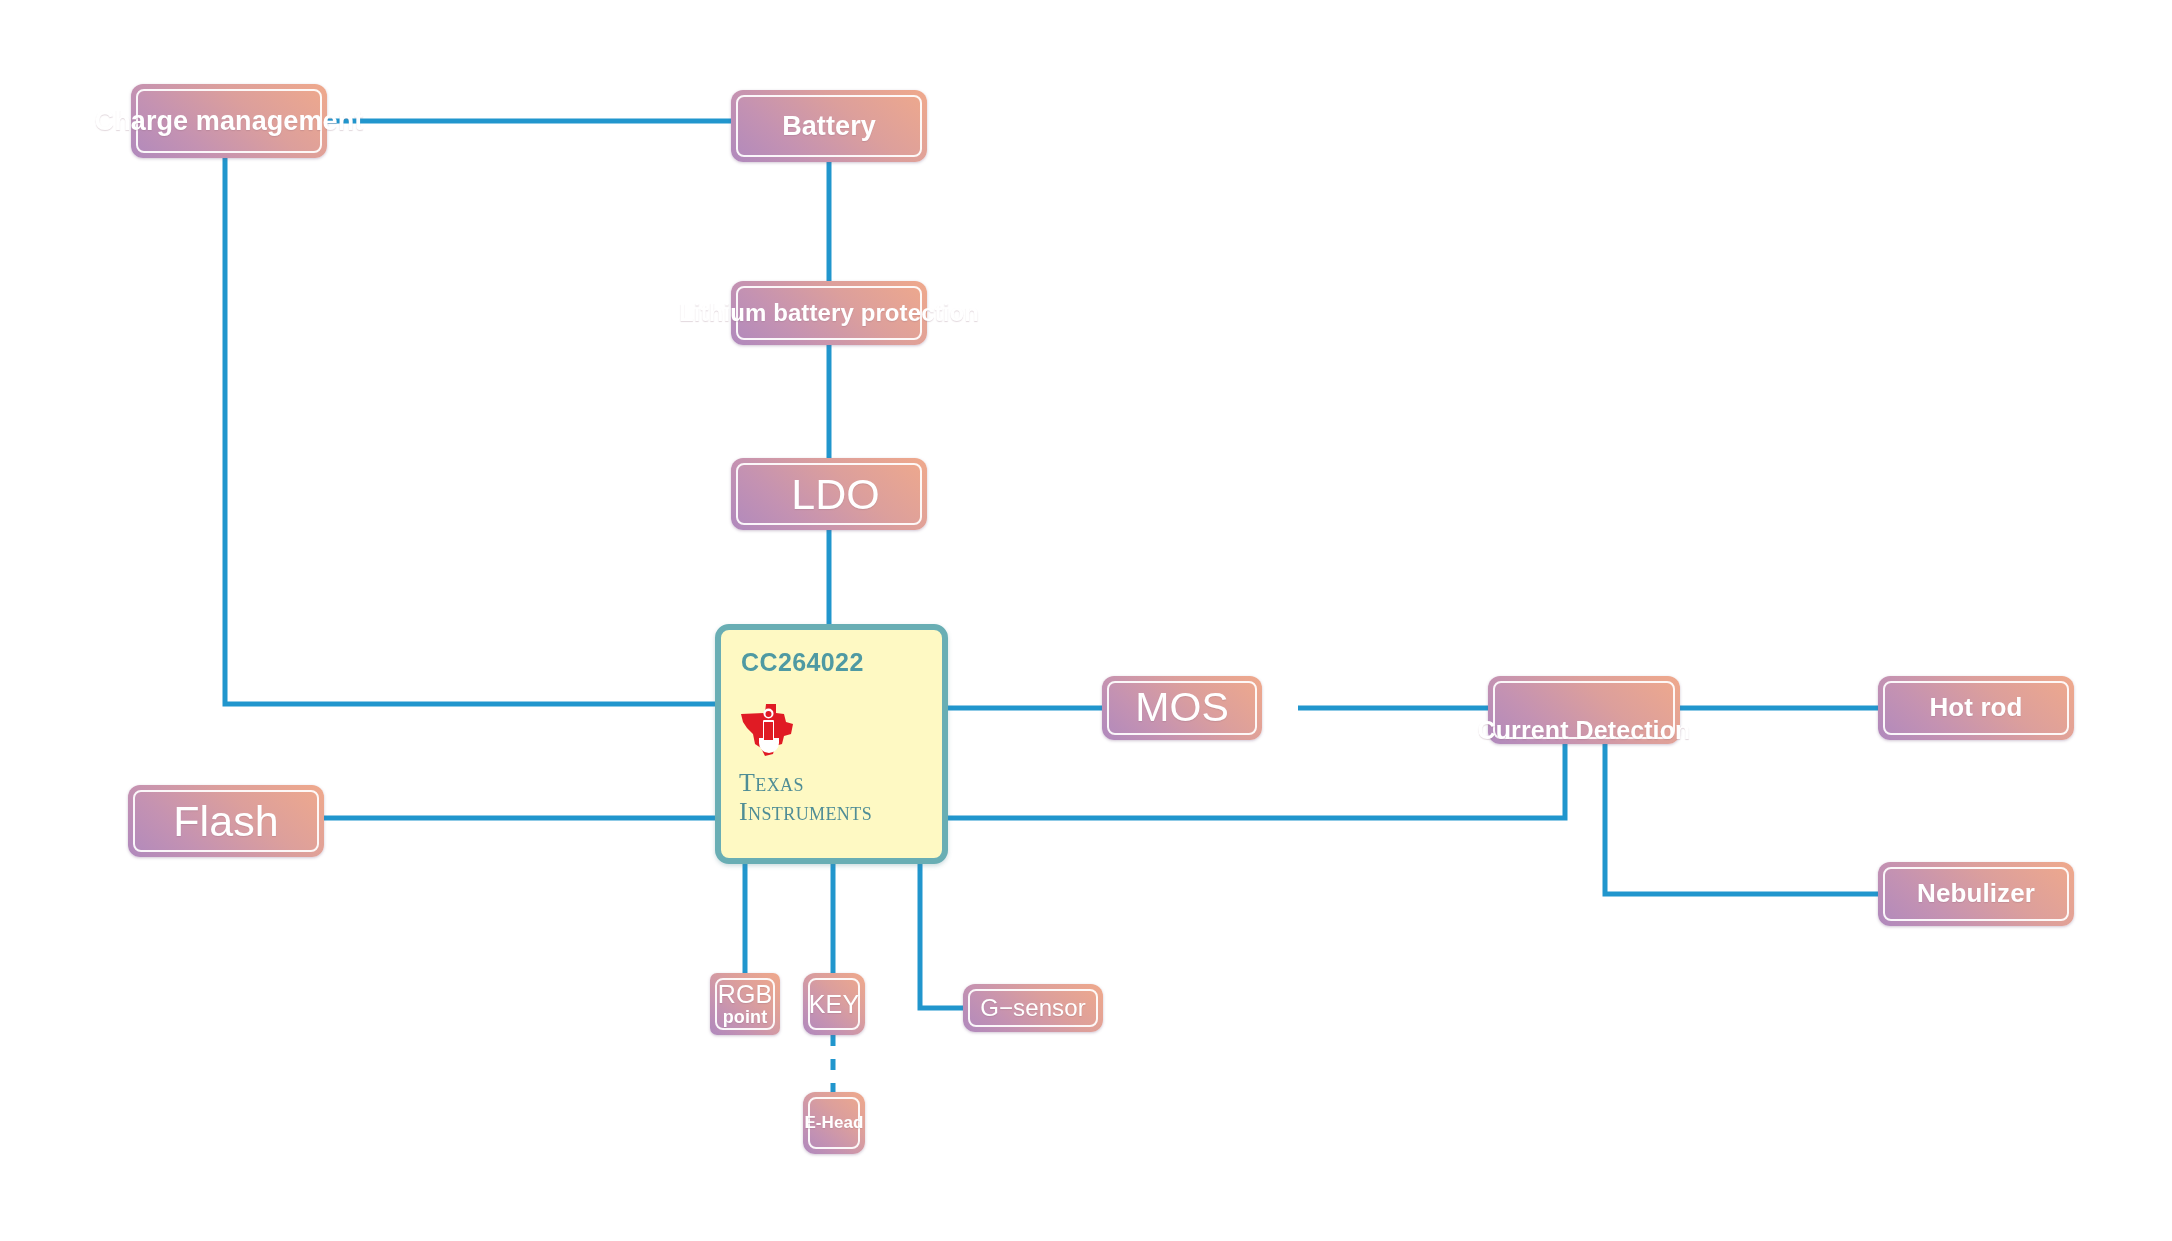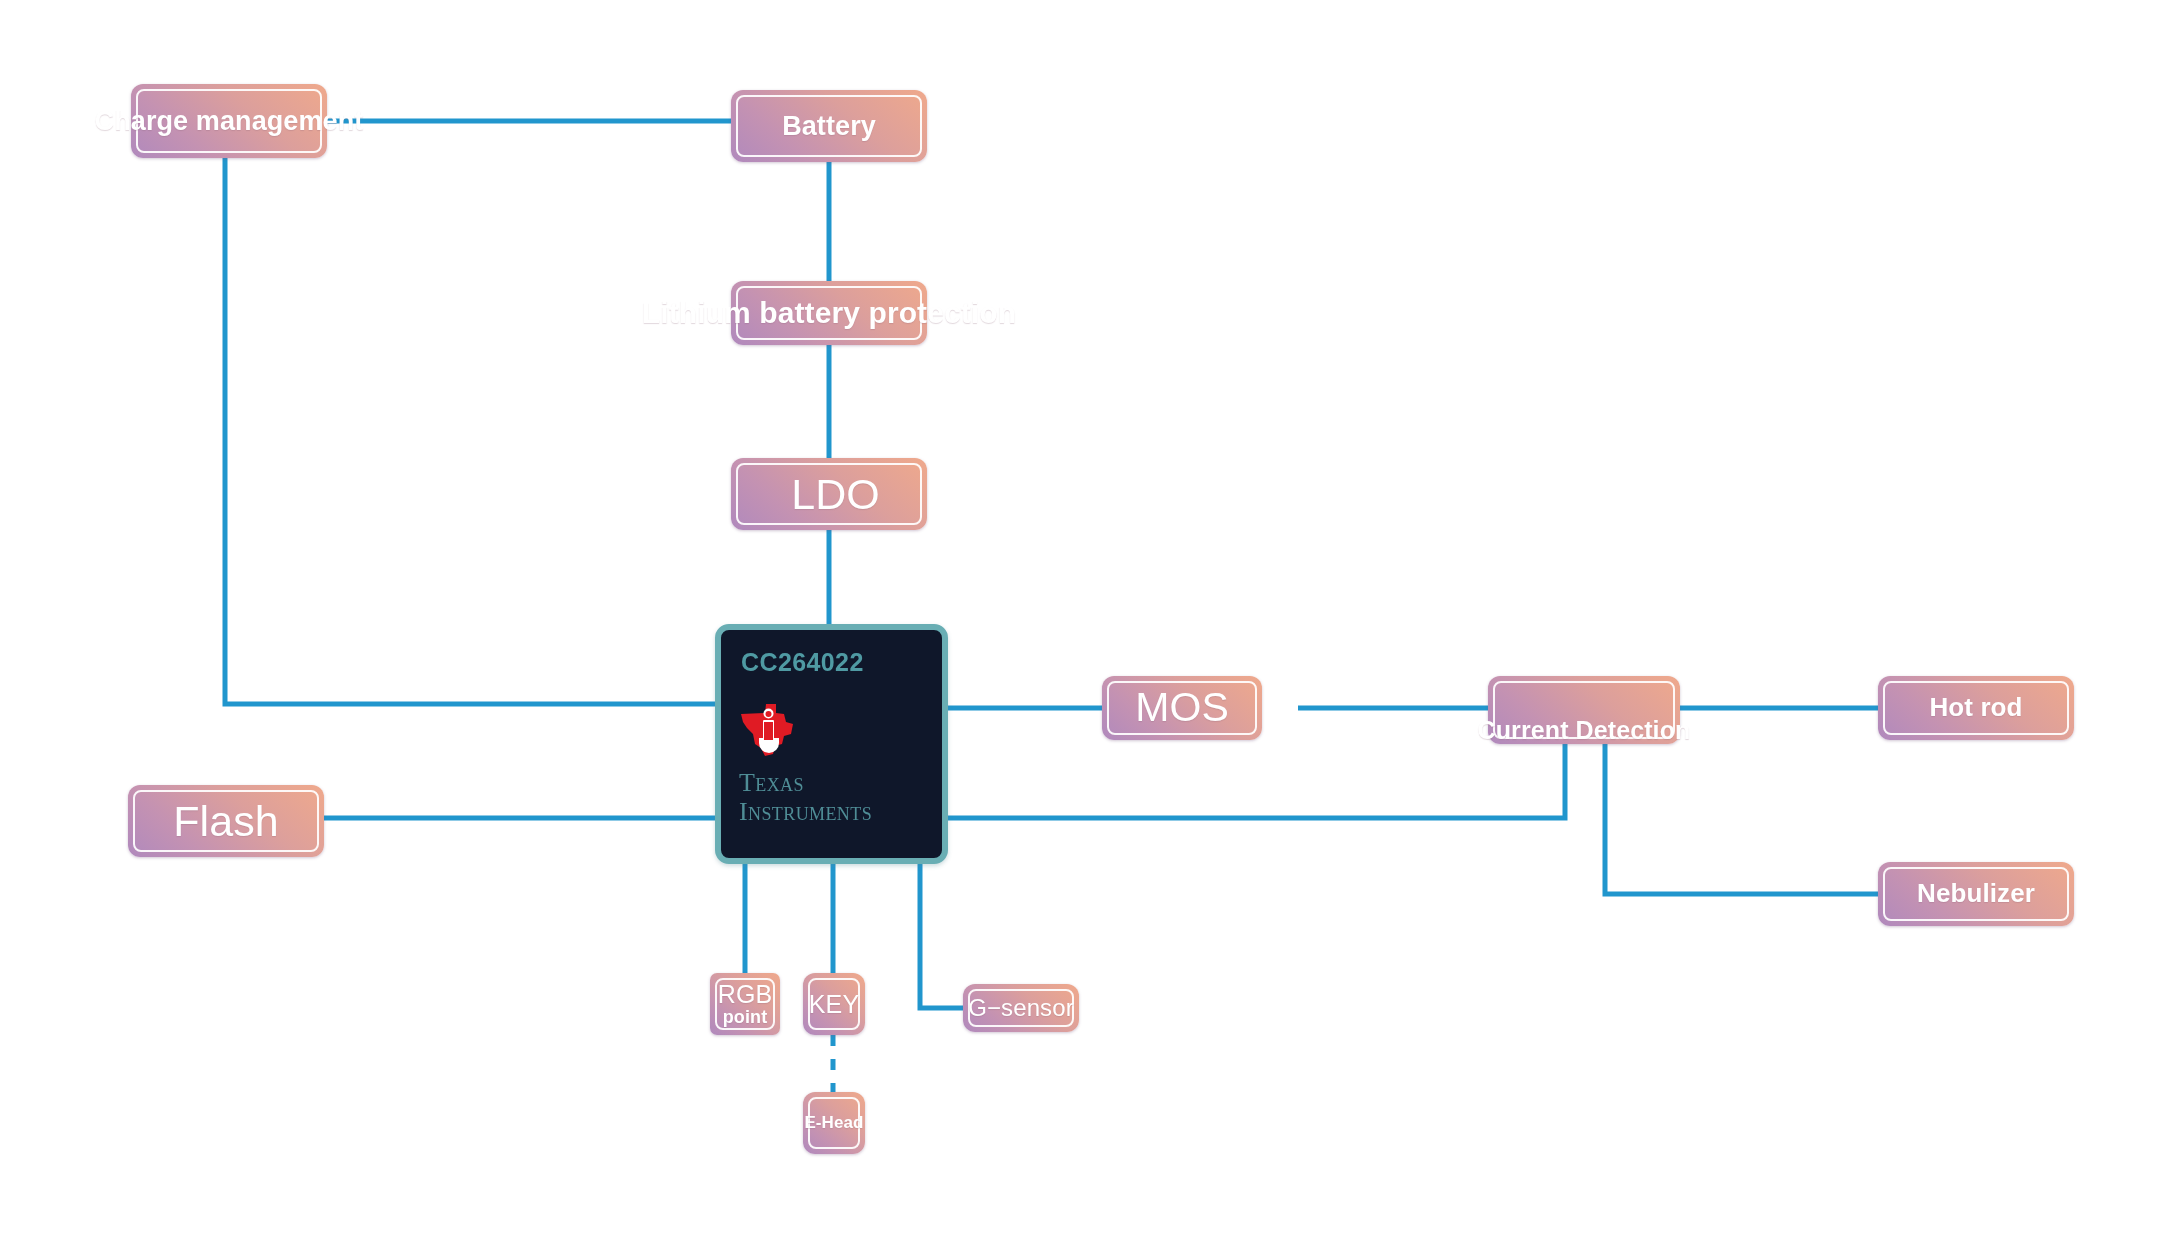--- a/index.html
+++ b/index.html
@@ -64,21 +64,21 @@
   .lbl.light  { font-weight: 400; }
 
   
   #n-charge     { left: 131px;  top: 84px;  width: 196px; height: 74px; }
   #n-charge .lbl{ font-size: 27px; font-weight: 700; }
 
   #n-battery    { left: 731px;  top: 90px;  width: 196px; height: 72px; }
   #n-battery .lbl{ font-size: 27px; font-weight: 700; }
 
   #n-lithium    { left: 731px;  top: 281px; width: 196px; height: 64px; }
-  #n-lithium .lbl{ font-size: 30px; font-weight: 700; }
+  #n-lithium .lbl{ font-size: 24px; font-weight: 700; }
 
   #n-ldo        { left: 731px;  top: 458px; width: 196px; height: 72px; padding-left: 13px; }
   #n-ldo .lbl   { font-size: 43px; font-weight: 400; }
 
   #n-mos        { left: 1102px; top: 676px; width: 160px; height: 64px; }
   #n-mos .lbl   { font-size: 41px; font-weight: 400; }
 
   #n-current    { left: 1488px; top: 676px; width: 192px; height: 68px; align-items: flex-end; }
   #n-current .lbl{ font-size: 25px; font-weight: 700; }
 
@@ -92,35 +92,35 @@
   #n-flash .lbl { font-size: 43px; font-weight: 400; }
 
   #n-rgb        { left: 710px;  top: 973px; width: 70px;  height: 62px; border-radius: 7px; }
   #n-rgb .lbl   { line-height: 1.0; }
   #n-rgb .l1    { display:block; font-size: 25px; font-weight: 400; }
   #n-rgb .l2    { display:block; font-size: 18px; font-weight: 700; margin-top: 1px; }
 
   #n-key        { left: 803px;  top: 973px; width: 62px;  height: 62px; }
   #n-key .lbl   { font-size: 25px; font-weight: 400; }
 
-  #n-gsensor    { left: 963px;  top: 984px; width: 116px; height: 48px; justify-content: center; }
+  #n-gsensor    { left: 963px;  top: 984px; width: 140px; height: 48px; justify-content: center; }
   #n-gsensor .lbl{ font-size: 24px; font-weight: 400; }
 
   #n-ehead      { left: 803px;  top: 1092px; width: 62px; height: 62px; }
   #n-ehead .lbl { font-size: 17px; font-weight: 700; }
 
   
   #n-chip {
     position: absolute;
     left: 715px;
     top: 624px;
     width: 233px;
     height: 240px;
     box-sizing: border-box;
-    background: #0f172a;
+    background: #fef9c3;
     border: 6px solid #69aeb4;
     border-radius: 14px;
     z-index: 4;
     box-shadow: 0 2px 4px rgba(90, 140, 150, 0.30);
   }
   #chip-part {
     position: absolute;
     left: 20px;
     top: 18px;
     font-size: 25px;

